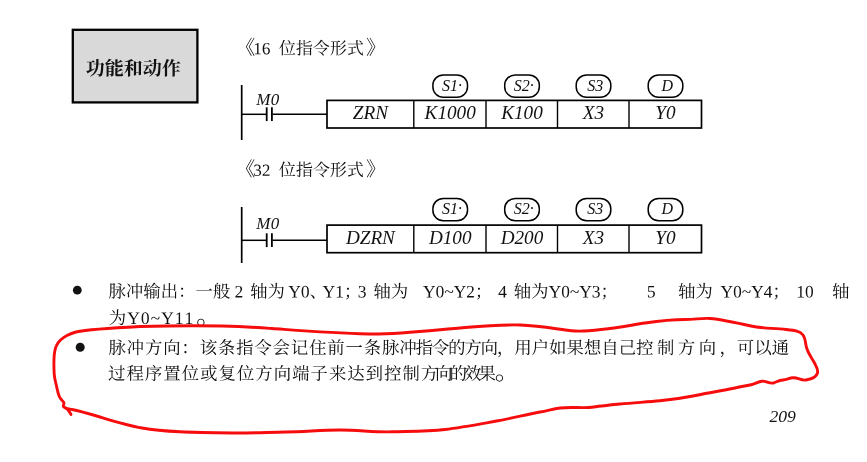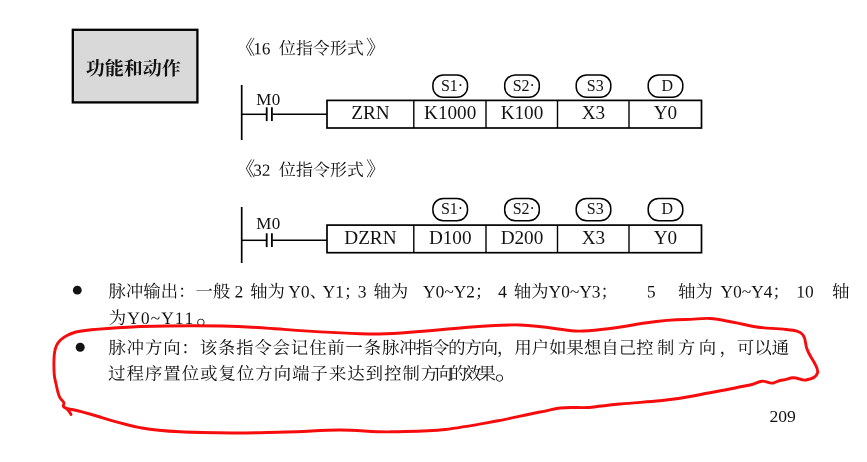--- a/index.html
+++ b/index.html
@@ -1,15 +1,15 @@
 <!DOCTYPE html>
 <html><head><meta charset="utf-8">
 <style>
 html,body{margin:0;padding:0;background:#fff;}
-#page{position:relative;width:867px;height:462px;background:#fff;overflow:hidden;}
+#page{position:relative;width:867px;height:462px;background:#fff;overflow:hidden;font-style:italic;}
 </style></head>
 <body>
 <div id="page">
 <svg width="867" height="462" viewBox="0 0 867 462" font-family="'Liberation Serif',serif" fill="#121212">
 <defs>
 <path id="g0" d="M13.4 -15.8 10.4 -16.1C10.4 -14.4 10.4 -12.7 10.4 -11.2H7.4L7.6 -10.7H10.4C10.2 -5.9 9.1 -1.9 4.3 1.4L4.5 1.7C11.0 -1.2 12.3 -5.5 12.6 -10.7H15.4C15.2 -5.0 14.9 -1.7 14.2 -1.1C14.0 -0.9 13.8 -0.8 13.4 -0.8C13.0 -0.8 11.7 -0.9 10.9 -1.0V-0.7C11.7 -0.5 12.4 -0.2 12.7 0.1C13.0 0.4 13.1 0.9 13.1 1.6C14.3 1.6 15.1 1.3 15.8 0.7C16.9 -0.4 17.3 -3.5 17.6 -10.3C18.0 -10.4 18.3 -10.5 18.4 -10.6L16.4 -12.4L15.2 -11.2H12.6C12.7 -12.5 12.7 -13.9 12.7 -15.3C13.1 -15.4 13.3 -15.5 13.4 -15.8ZM7.2 -14.8 6.0 -13.3H0.9L1.1 -12.8H3.6V-4.7C2.2 -4.3 1.2 -4.0 0.5 -3.9L1.9 -1.4C2.1 -1.5 2.3 -1.7 2.3 -2.0C5.6 -3.8 7.8 -5.2 9.3 -6.2L9.2 -6.4L5.7 -5.4V-12.8H8.7C9.0 -12.8 9.2 -12.9 9.2 -13.1C8.5 -13.8 7.2 -14.8 7.2 -14.8Z"></path>
 <path id="g1" d="M6.5 -14.1 6.3 -13.9C6.7 -13.4 7.2 -12.7 7.5 -12.0C5.5 -12.0 3.6 -11.9 2.2 -11.9C3.6 -12.7 5.2 -13.9 6.2 -14.9C6.6 -14.9 6.8 -15.0 6.9 -15.2L4.0 -16.2C3.6 -15.1 2.1 -12.9 1.0 -12.2C0.8 -12.1 0.5 -12.0 0.5 -12.0L1.4 -9.7C1.6 -9.7 1.7 -9.8 1.8 -10.0C4.2 -10.6 6.3 -11.2 7.7 -11.6C7.8 -11.2 7.9 -10.8 7.9 -10.4C9.9 -8.8 11.7 -12.8 6.5 -14.1ZM13.4 -6.9 10.5 -7.1V-0.6C10.5 0.9 10.9 1.3 12.8 1.3H14.6C17.5 1.3 18.4 0.9 18.4 0.0C18.4 -0.4 18.2 -0.6 17.6 -0.9L17.6 -3.1H17.3C17.0 -2.1 16.7 -1.3 16.5 -1.0C16.4 -0.8 16.3 -0.8 16.1 -0.7C15.8 -0.7 15.4 -0.7 14.8 -0.7H13.4C12.8 -0.7 12.7 -0.8 12.7 -1.1V-3.2C14.4 -3.6 16.0 -4.2 17.0 -4.7C17.6 -4.5 18.0 -4.6 18.2 -4.8L15.8 -6.5C15.1 -5.7 13.9 -4.6 12.7 -3.8V-6.4C13.1 -6.5 13.3 -6.7 13.4 -6.9ZM13.3 -15.6 10.5 -15.8V-9.5C10.5 -8.1 10.8 -7.7 12.7 -7.7H14.4C17.2 -7.7 18.1 -8.1 18.1 -8.9C18.1 -9.3 17.9 -9.6 17.4 -9.8L17.3 -11.8H17.1C16.8 -10.9 16.5 -10.1 16.3 -9.9C16.2 -9.7 16.0 -9.7 15.8 -9.7C15.6 -9.7 15.1 -9.7 14.6 -9.7H13.2C12.7 -9.7 12.7 -9.7 12.7 -10.0V-12.0C14.2 -12.3 15.8 -12.8 16.9 -13.2C17.4 -13.1 17.8 -13.1 18.0 -13.3L15.8 -15.0C15.1 -14.3 13.8 -13.3 12.7 -12.5V-15.1C13.1 -15.2 13.2 -15.4 13.3 -15.6ZM3.8 1.0V-3.3H6.6V-1.1C6.6 -0.9 6.6 -0.8 6.3 -0.8C5.9 -0.8 4.7 -0.9 4.7 -0.9V-0.6C5.4 -0.5 5.7 -0.2 5.9 0.1C6.1 0.4 6.2 0.9 6.2 1.6C8.5 1.4 8.8 0.6 8.8 -0.9V-8.0C9.2 -8.1 9.5 -8.3 9.6 -8.4L7.4 -10.1L6.4 -8.9H3.9L1.8 -9.8V1.7H2.1C3.0 1.7 3.8 1.2 3.8 1.0ZM6.6 -8.4V-6.5H3.8V-8.4ZM6.6 -3.9H3.8V-5.9H6.6Z"></path>
 <path id="g2" d="M8.0 -11.4 6.9 -9.9H6.4V-13.5C7.2 -13.7 7.9 -13.8 8.6 -14.0C9.2 -13.8 9.6 -13.8 9.8 -14.0L7.5 -16.1C6.0 -15.2 3.1 -13.9 0.7 -13.2L0.8 -12.9C1.9 -13.0 3.1 -13.1 4.2 -13.2V-9.9H0.7L0.9 -9.3H3.7C3.1 -6.6 2.0 -3.6 0.4 -1.6L0.7 -1.4C2.1 -2.5 3.3 -3.8 4.2 -5.3V1.7H4.6C5.7 1.7 6.4 1.2 6.4 1.1V-7.5C7.0 -6.7 7.5 -5.6 7.7 -4.7C9.4 -3.3 11.2 -6.6 6.4 -8.0V-9.3H9.5C9.7 -9.3 10.0 -9.4 10.0 -9.6C9.3 -10.3 8.0 -11.4 8.0 -11.4ZM15.0 -12.5V-2.4H12.3V-12.5ZM12.3 -0.3V-1.9H15.0V0.2H15.4C16.1 0.2 17.2 -0.3 17.2 -0.5V-12.1C17.6 -12.2 17.9 -12.3 18.0 -12.5L15.8 -14.2L14.8 -13.0H12.4L10.1 -14.0V0.5H10.4C11.4 0.5 12.3 -0.1 12.3 -0.3Z"></path>
 <path id="g3" d="M6.9 -15.3 5.8 -13.8H1.3L1.5 -13.3H8.5C8.8 -13.3 8.9 -13.4 9.0 -13.6C8.2 -14.3 6.9 -15.3 6.9 -15.3ZM8.0 -11.1 6.8 -9.6H0.5L0.7 -9.1H3.6C3.3 -7.4 2.1 -4.4 1.3 -3.4C1.1 -3.3 0.6 -3.2 0.6 -3.2L1.8 -0.3C2.0 -0.4 2.1 -0.6 2.3 -0.8C4.1 -1.5 5.7 -2.2 6.9 -2.8C6.9 -2.4 6.9 -2.1 6.9 -1.7C8.7 0.2 10.8 -3.8 6.2 -6.7L6.0 -6.6C6.3 -5.7 6.7 -4.6 6.8 -3.6C5.0 -3.3 3.2 -3.1 2.1 -3.0C3.4 -4.3 5.1 -6.3 6.0 -7.9C6.3 -7.9 6.6 -8.1 6.6 -8.2L3.9 -9.1H9.5C9.8 -9.1 10.0 -9.2 10.0 -9.4C9.3 -10.1 8.0 -11.1 8.0 -11.1ZM14.1 -15.9 11.1 -16.1V-11.5H8.6L8.8 -10.9H11.1C11.0 -5.7 10.4 -1.7 6.4 1.5L6.6 1.7C12.3 -1.1 13.1 -5.3 13.3 -10.9H15.7C15.5 -4.7 15.3 -1.6 14.6 -1.0C14.5 -0.9 14.3 -0.8 14.0 -0.8C13.6 -0.8 12.7 -0.9 12.0 -0.9L12.0 -0.7C12.7 -0.5 13.2 -0.2 13.5 0.1C13.7 0.4 13.8 0.9 13.8 1.6C14.8 1.6 15.6 1.3 16.3 0.7C17.3 -0.4 17.6 -3.1 17.7 -10.6C18.2 -10.6 18.4 -10.8 18.6 -10.9L16.6 -12.6L15.4 -11.5H13.3L13.4 -15.3C13.8 -15.4 14.0 -15.6 14.1 -15.9Z"></path>
 <path id="g4" d="M9.7 -16.1C8.9 -12.8 7.3 -9.3 5.8 -7.2L6.0 -7.0C7.6 -8.2 9.0 -9.7 10.2 -11.5H10.7V1.7H11.1C12.3 1.7 13.0 1.2 13.0 1.1V-3.4H17.7C17.9 -3.4 18.1 -3.5 18.2 -3.7C17.3 -4.4 15.9 -5.5 15.9 -5.5L14.6 -3.9H13.0V-7.5H17.3C17.6 -7.5 17.8 -7.6 17.8 -7.8C17.0 -8.5 15.7 -9.6 15.7 -9.6L14.5 -8.0H13.0V-11.5H18.0C18.3 -11.5 18.5 -11.6 18.6 -11.8C17.7 -12.6 16.3 -13.7 16.3 -13.7L15.0 -12.1H10.6C11.1 -12.9 11.6 -13.8 12.0 -14.7C12.4 -14.7 12.7 -14.8 12.8 -15.0ZM4.8 -16.1C3.8 -12.4 2.1 -8.5 0.4 -6.1L0.6 -5.9C1.5 -6.6 2.3 -7.4 3.1 -8.2V1.7H3.5C4.4 1.7 5.3 1.2 5.3 1.1V-9.8C5.7 -9.9 5.8 -10.0 5.9 -10.2L4.8 -10.5C5.6 -11.8 6.4 -13.2 7.0 -14.8C7.5 -14.7 7.7 -14.9 7.8 -15.1Z"></path>

